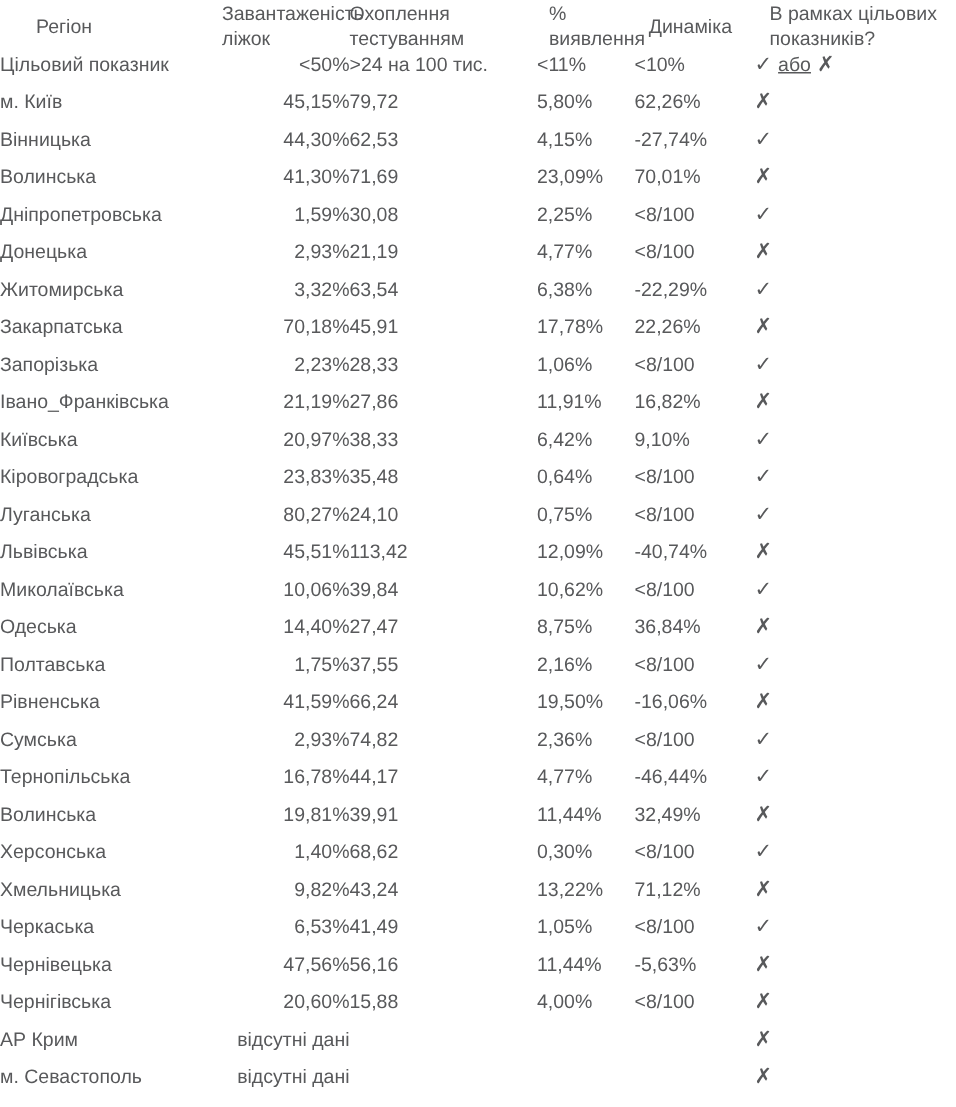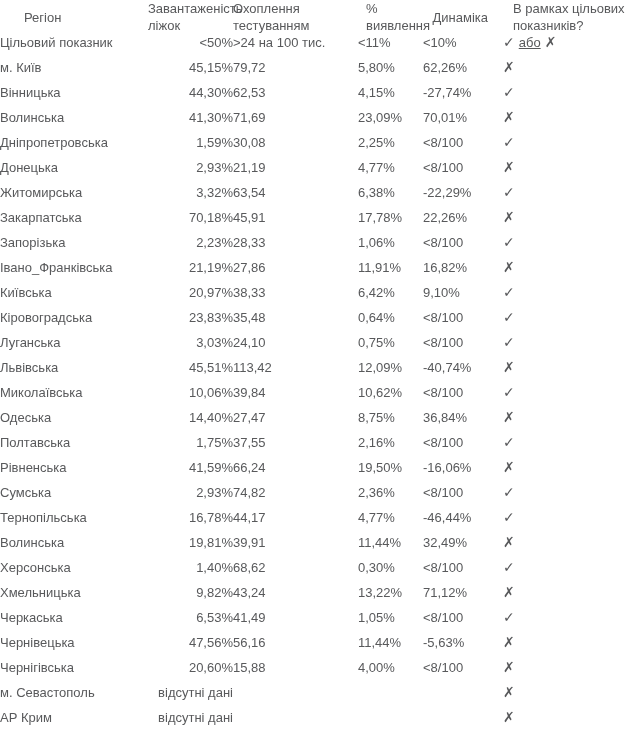--- a/index.html
+++ b/index.html
@@ -227,21 +227,21 @@
         <tr>
           <td class="t-region">Кіровоградська</td>
           <td class="t-beds">23,83%</td>
           <td class="t-testing">35,48</td>
           <td class="t-detect">0,64%</td>
           <td class="t-dynamic">&lt;8/100</td>
           <td class="t-target"><span class="mark mark-ok">✓</span></td>
         </tr>
         <tr>
           <td class="t-region">Луганська</td>
-          <td class="t-beds">3,03%</td>
+          <td class="t-beds">80,27%</td>
           <td class="t-testing">24,10</td>
           <td class="t-detect">0,75%</td>
           <td class="t-dynamic">&lt;8/100</td>
           <td class="t-target"><span class="mark mark-ok">✓</span></td>
         </tr>
         <tr>
           <td class="t-region">Львівська</td>
           <td class="t-beds">45,51%</td>
           <td class="t-testing">113,42</td>
           <td class="t-detect">12,09%</td>
@@ -338,30 +338,30 @@
         </tr>
         <tr>
           <td class="t-region">Чернігівська</td>
           <td class="t-beds">20,60%</td>
           <td class="t-testing">15,88</td>
           <td class="t-detect">4,00%</td>
           <td class="t-dynamic">&lt;8/100</td>
           <td class="t-target"><span class="mark mark-bad">✗</span></td>
         </tr>
         <tr>
+          <td class="t-region">АР Крим</td>
+          <td class="t-beds">відсутні дані</td>
+          <td class="t-testing"></td>
+          <td class="t-detect"></td>
+          <td class="t-dynamic"></td>
+          <td class="t-target"><span class="mark mark-bad">✗</span></td>
+        </tr>
+        <tr>
           <td class="t-region">м. Севастополь</td>
           <td class="t-beds">відсутні дані</td>
           <td class="t-testing"></td>
           <td class="t-detect"></td>
           <td class="t-dynamic"></td>
           <td class="t-target"><span class="mark mark-bad">✗</span></td>
         </tr>
-        <tr>
-          <td class="t-region">АР Крим</td>
-          <td class="t-beds">відсутні дані</td>
-          <td class="t-testing"></td>
-          <td class="t-detect"></td>
-          <td class="t-dynamic"></td>
-          <td class="t-target"><span class="mark mark-bad">✗</span></td>
-        </tr>
       </tbody>
   </table>
 </div>
 
 </body></html>

